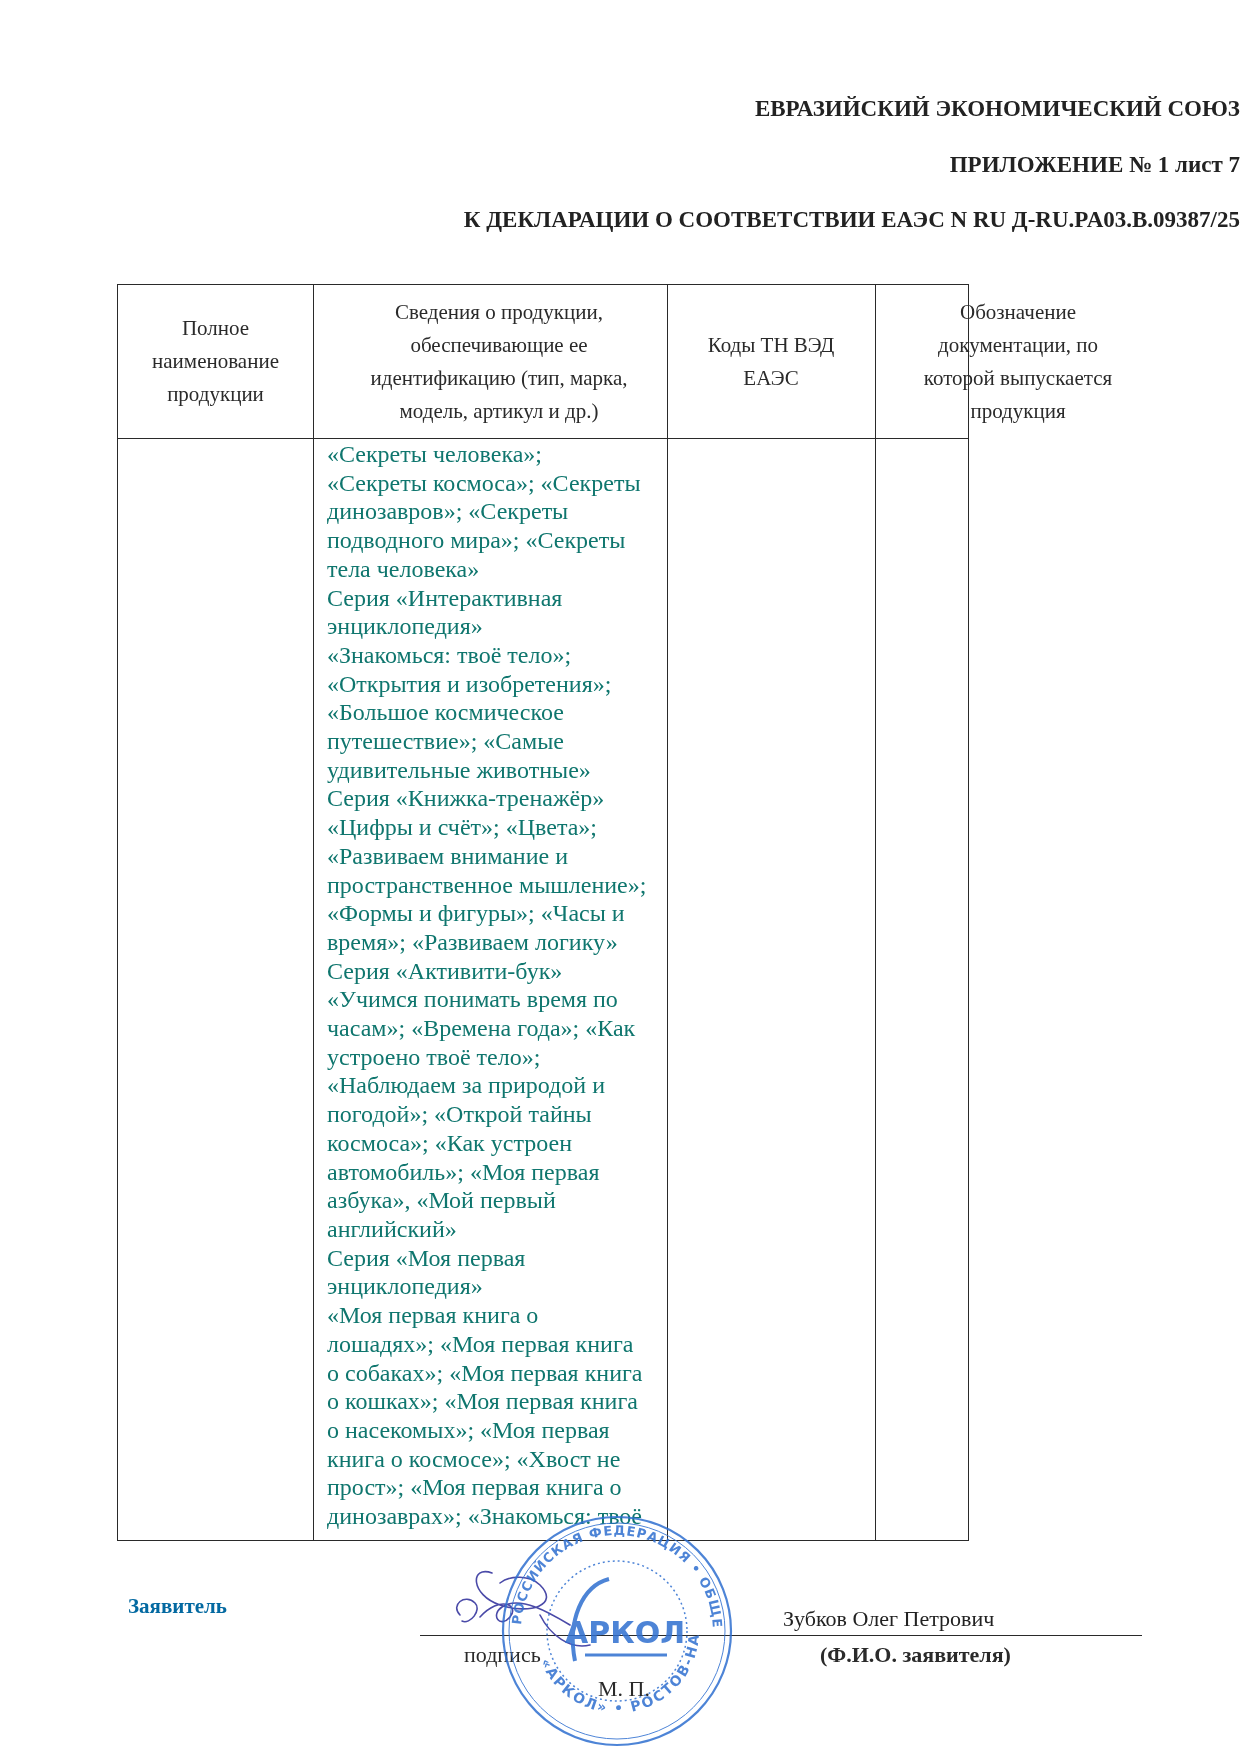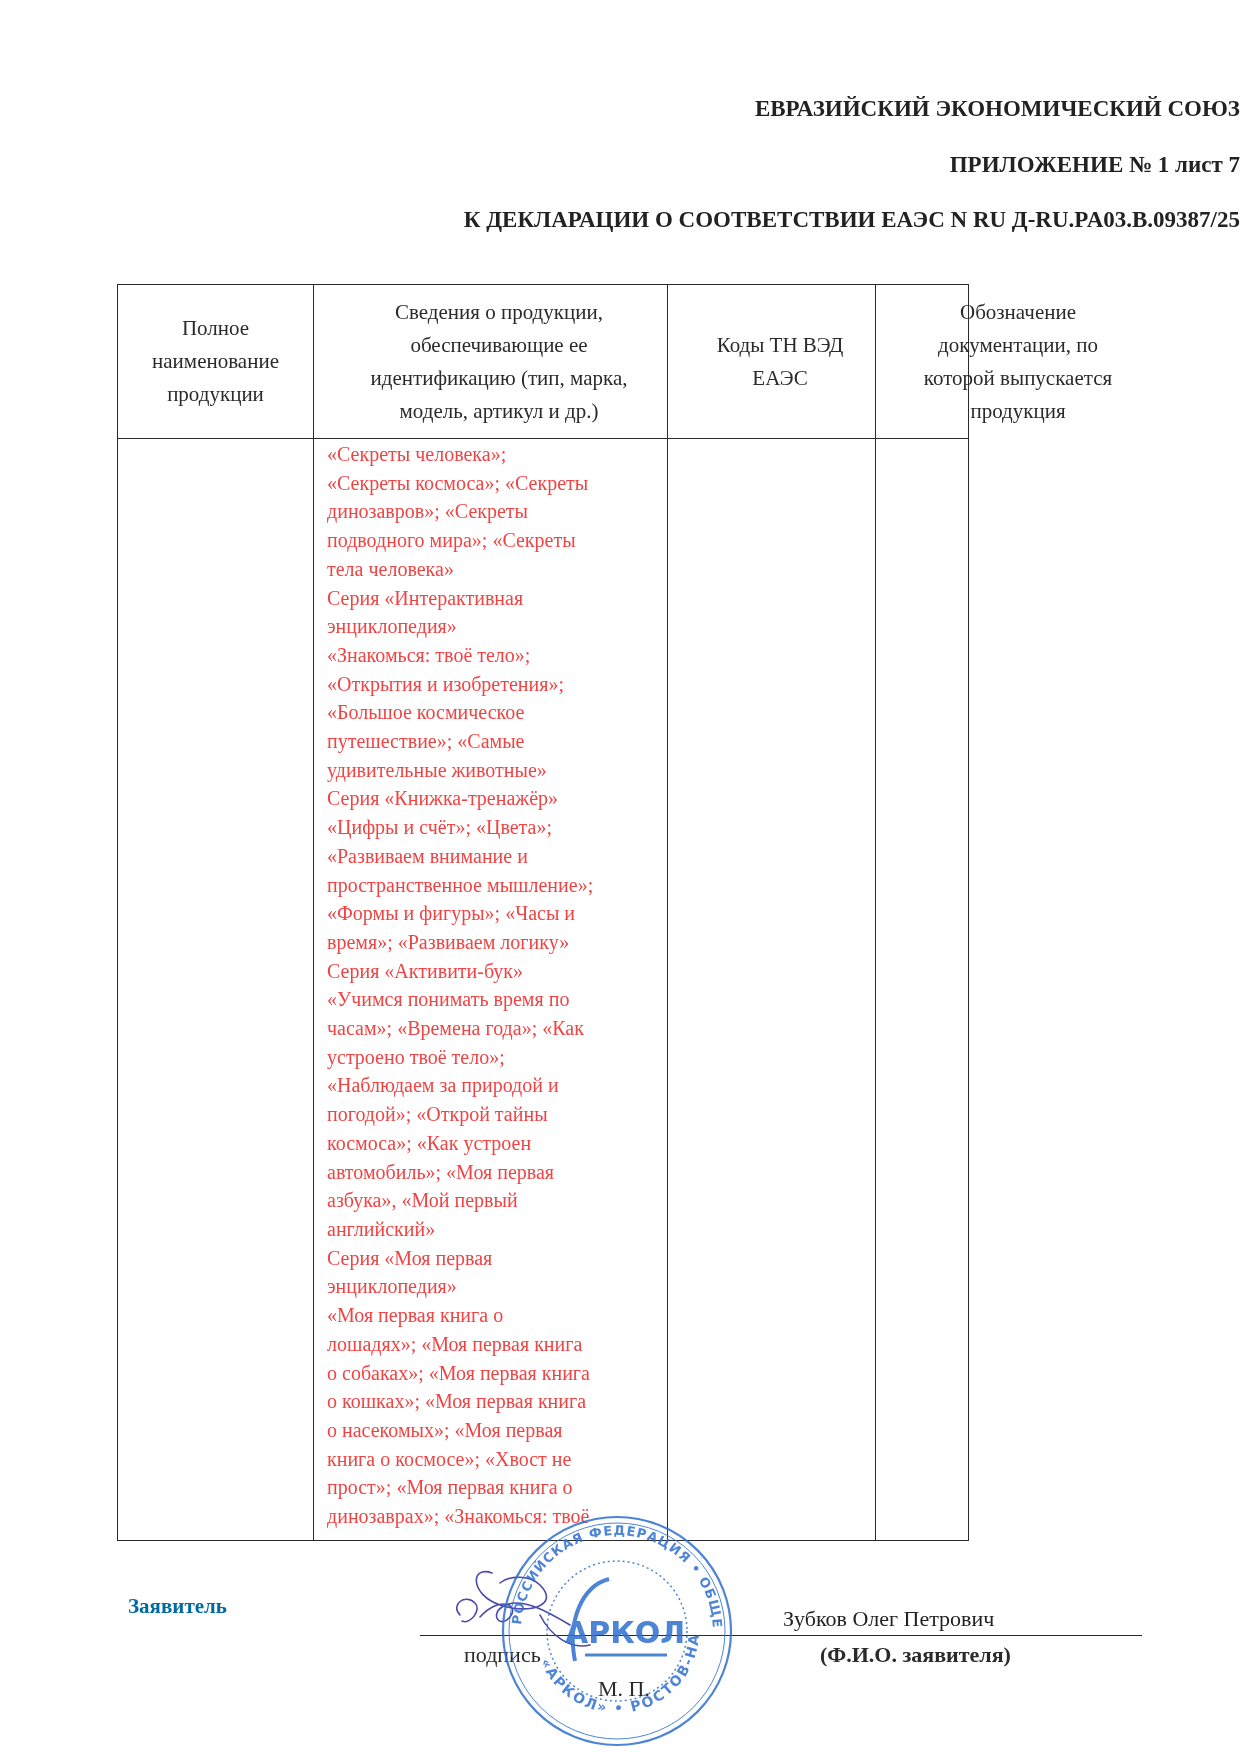--- a/index.html
+++ b/index.html
@@ -68,24 +68,24 @@
       padding: 0 6px;
     }
     .body-cell {
       position: absolute;
       top: 155px;
       bottom: 0;
       box-sizing: border-box;
       overflow: hidden;
     }
     .body-text {
-      font-size: 20px;
+      font-size: 24px;
       line-height: 28.7px;
       padding: 0 0 0 12px;
-      color: #ef4444;
+      color: #0f766e;
     }
     .body-text .line {
       display: block;
       white-space: nowrap;
     }
 
     .footer-label {
       position: absolute;
       left: 128px;
       top: 1594px;
@@ -158,21 +158,21 @@
       </div>
     </div>
     <div class="hcell" style="left:185px; width:354px;padding-left:44px;">
       <div>
         <div>Сведения о продукции,</div>
         <div>обеспечивающие ее</div>
         <div>идентификацию (тип, марка,</div>
         <div>модель, артикул и др.)</div>
       </div>
     </div>
-    <div class="hcell" style="left:549px; width:208px;margin-left:9px;">
+    <div class="hcell" style="left:549px; width:208px;">
       <div>
         <div>Коды ТН ВЭД</div>
         <div>ЕАЭС</div>
       </div>
     </div>
     <div class="hcell" style="left:757px; width:286px;">
       <div>
         <div>Обозначение</div>
         <div>документации, по</div>
         <div>которой выпускается</div>

